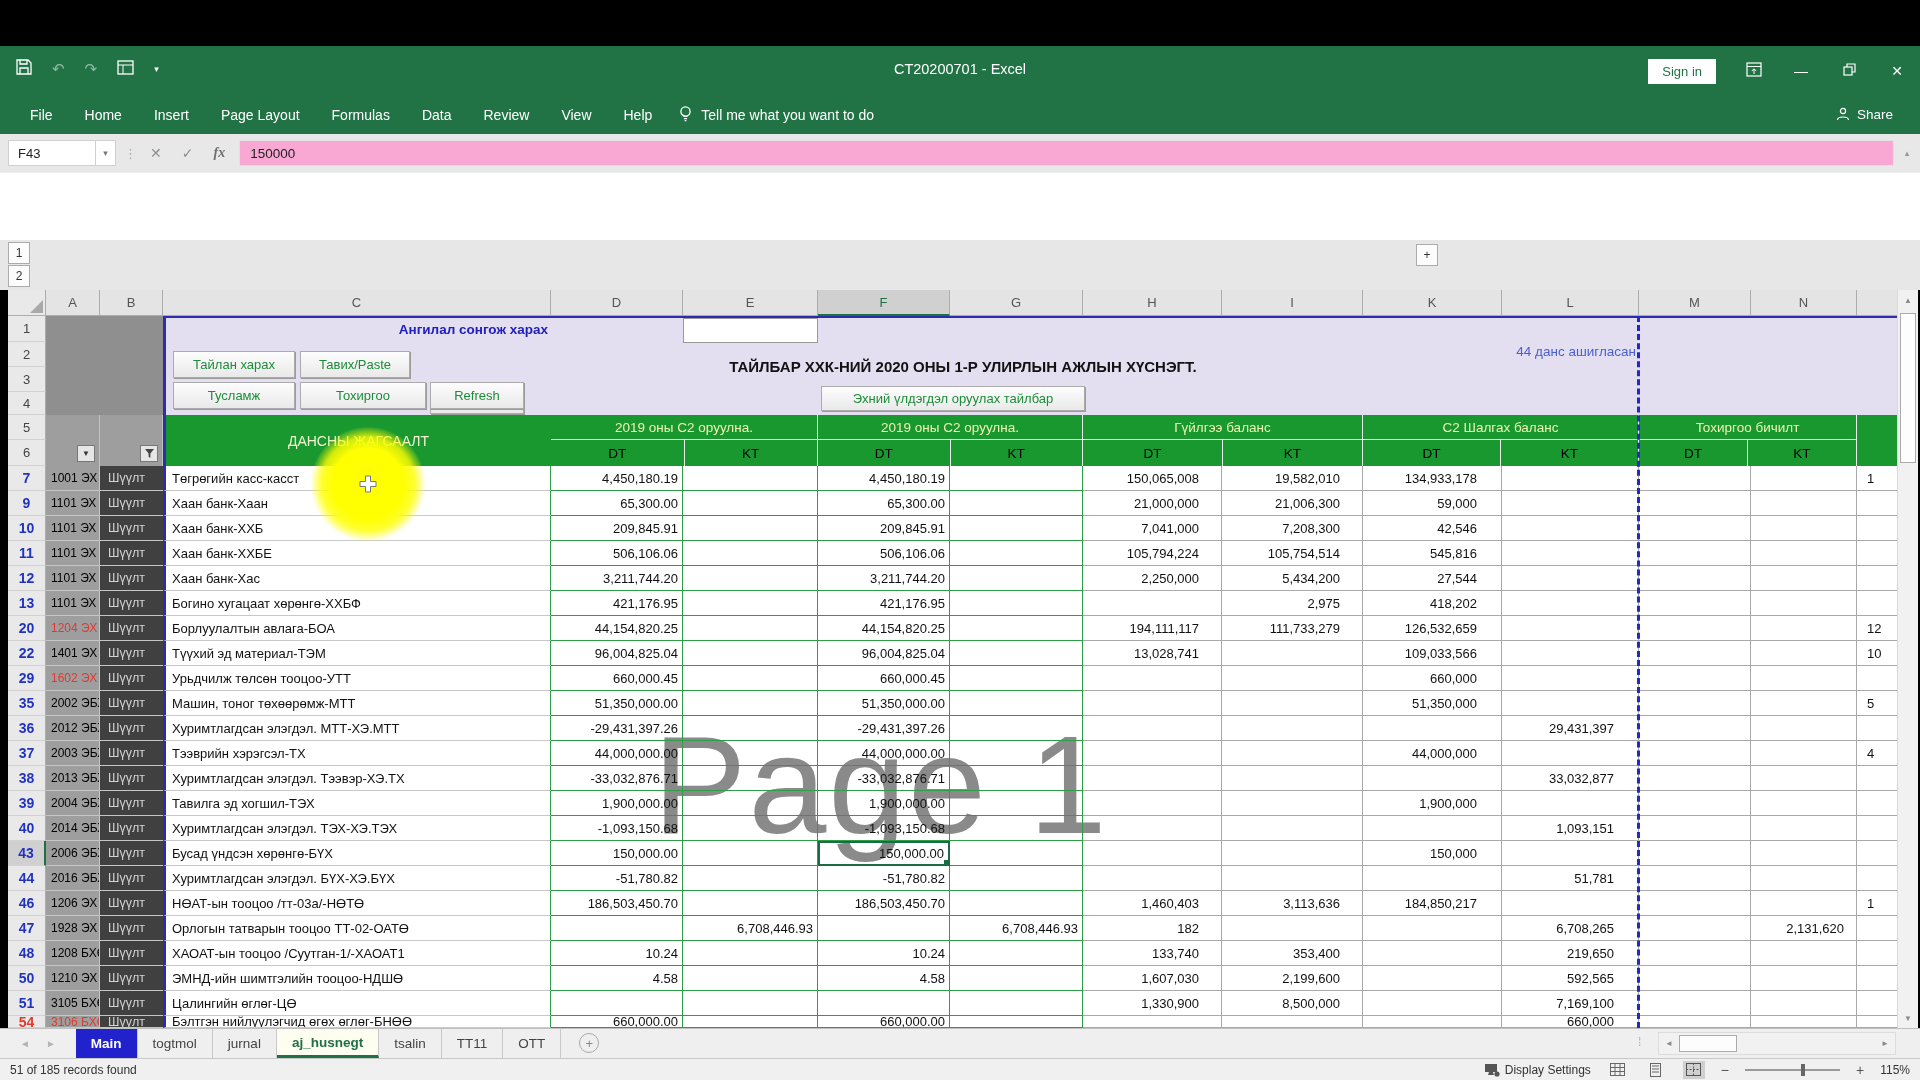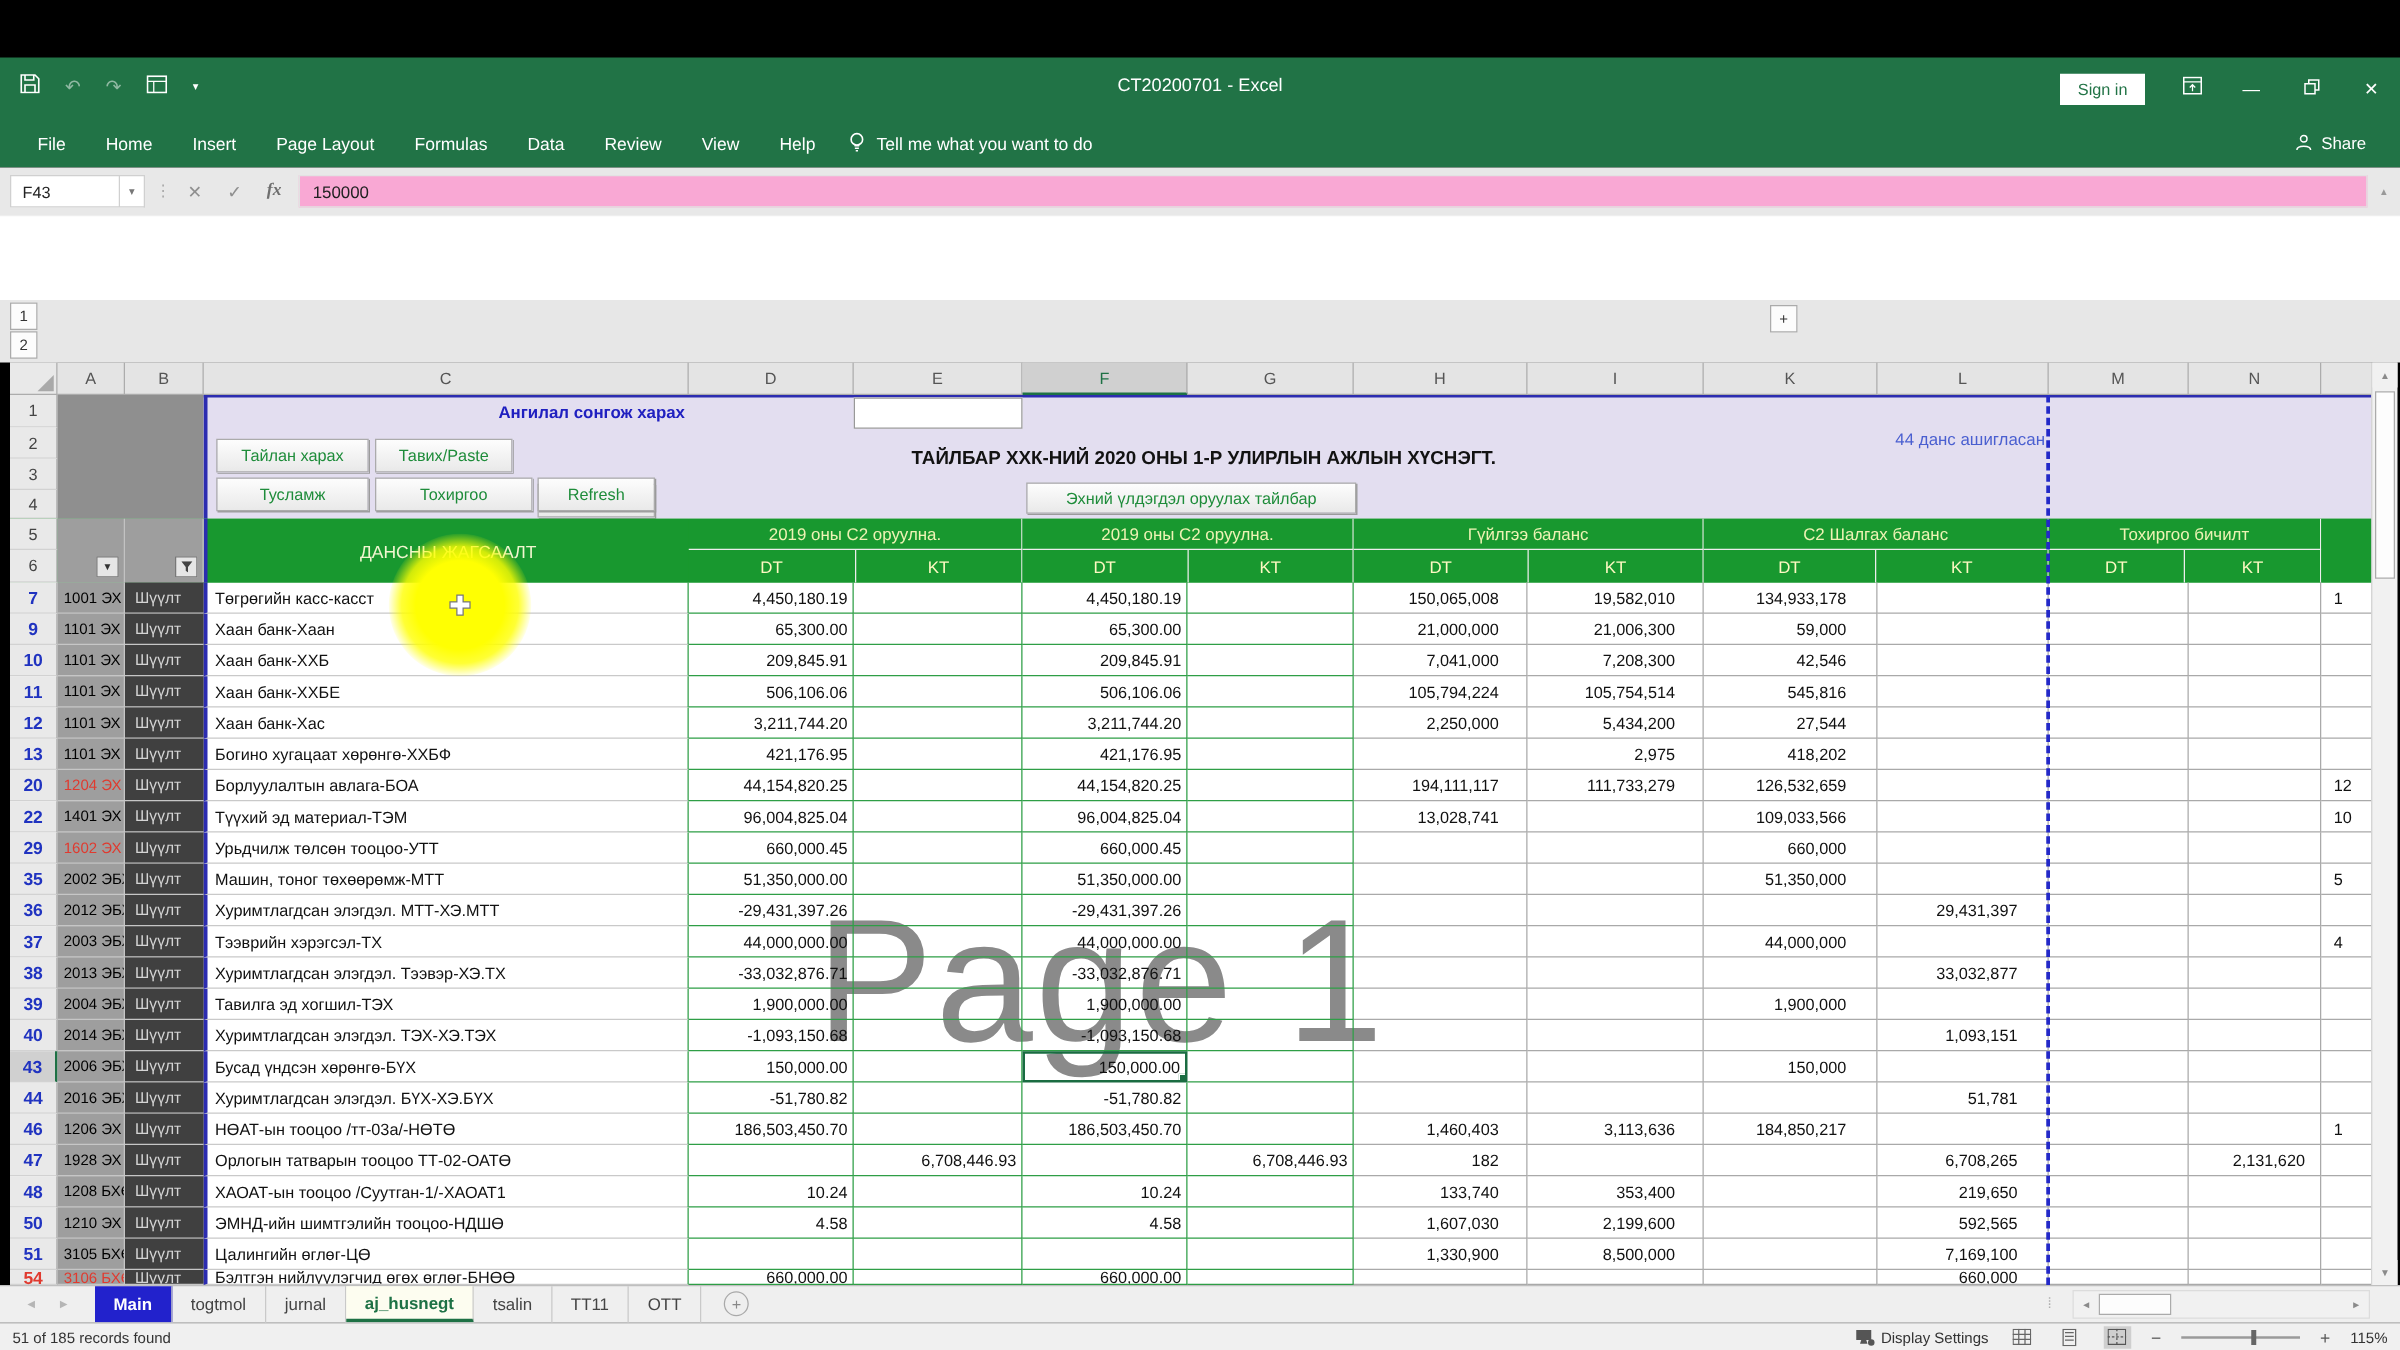--- a/index.html
+++ b/index.html
@@ -76,21 +76,21 @@
   .fcol { position:relative; background:#9E9E9E; border-right:1px solid #C2C2C2; }
   .fbtn { position:absolute; bottom:4px; right:4px; width:18px; height:17px; background:#E6E6E6;
     border:1px solid #787878; font-size:8px; color:#333; display:flex; align-items:center; justify-content:center; }
   .gc { width:388px; background:#18982F; color:#F2F6D0; display:flex; align-items:center; justify-content:center;
     font-size:14px; border-left:3px solid #2C2CB0; }
   .ggrp { display:flex; flex-direction:column; background:#18982F; }
   .glabel { height:25px; border-bottom:1px solid #EDEDED; border-right:1px solid #EDEDED;
     display:flex; align-items:center; justify-content:center; color:#EDF3B4; font-size:13.5px; }
   .gsub { display:flex; height:26px; }
   .gsubcell { flex:1; border-right:1px solid #EDEDED; display:flex; align-items:center; justify-content:center;
-    color:#fef9c3; font-size:13.5px; }
+    color:#000000; font-size:13.5px; }
   .gpart { width:40px; background:#18982F; }
 
   .drow { display:flex; height:25px; font-size:13px; color:#111; position:relative; z-index:1; }
   .drow.partial { height:12px; overflow:hidden; }
   .c { border-right:1px solid #A9A9A9; border-bottom:1px solid #A9A9A9; display:flex; align-items:center;
     background:transparent; overflow:hidden; white-space:nowrap; }
   .ca { width:54px; background:#9E9E9E; color:#000; padding-left:5px; font-size:12px;
     border-right:1px solid #C6C6C6; border-bottom:1px solid #C6C6C6; }
   .ca.red { color:#E03A2F; }
   .cb { width:63px; background:#404040; color:#D4D4D4; padding-left:8px; font-size:12.5px;

